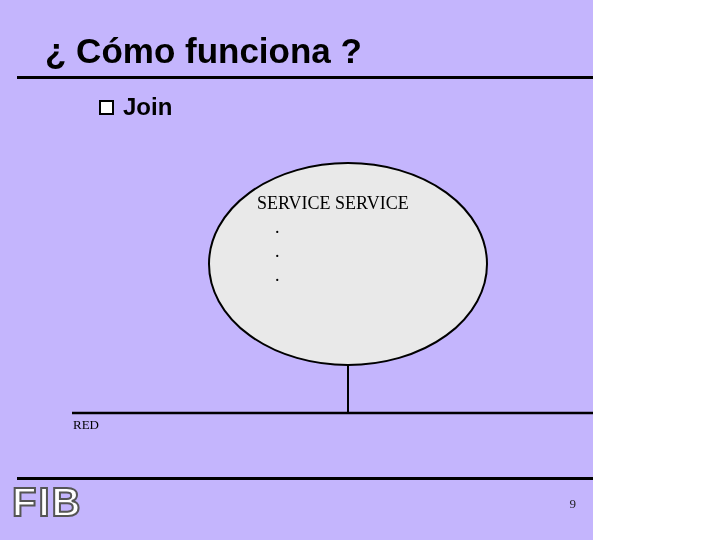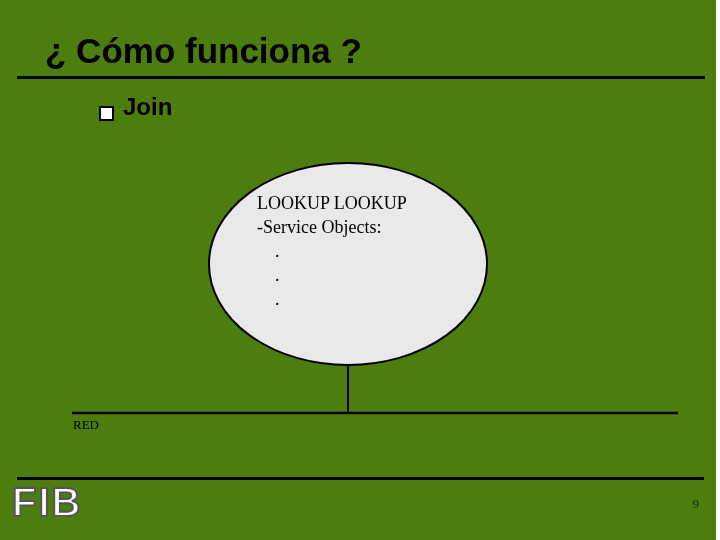--- a/index.html
+++ b/index.html
@@ -1,20 +1,20 @@
 <!DOCTYPE html>
 <html><head>
 <meta charset="utf-8">
 <style>
   html, body { margin: 0; padding: 0; background: #fff; }
   .slide {
     position: relative;
-    width: 716px;
+    width: 593px;
     height: 540px;
-    background: #4d7c0f;
+    background: #c4b5fd;
     overflow: hidden;
     font-family: "Liberation Sans", sans-serif;
   }
   .title {
     position: absolute;
     left: 45px;
     top: 31px;
     font-size: 35px;
     font-weight: bold;
     color: #000;
@@ -27,21 +27,21 @@
     top: 76px;
     width: 688px;
     height: 3px;
     background: #000;
   }
   .bullet-row {
     position: absolute;
     left: 52px;
     top: 93px;
     display: flex;
-    align-items: flex-end;
+    align-items: center;
     padding-left: 47px;
   }
   .bullet-square {
     display: inline-block;
     width: 11px;
     height: 11px;
     border: 2px solid #000;
     background: #fff;
     margin-right: 9px;
   }
@@ -110,22 +110,21 @@
     <span class="bullet-label">Join</span>
   </div>
 
   <svg class="diagram-svg" width="720" height="540" viewBox="0 0 720 540">
     <ellipse cx="348" cy="264" rx="139" ry="101" stroke="#000000" stroke-width="2" fill="#e9e9e9"></ellipse>
     <line x1="348" y1="364" x2="348" y2="413" stroke="#000000" stroke-width="2"></line>
     <line x1="72" y1="413" x2="678" y2="413" stroke="#000000" stroke-width="2.5"></line>
   </svg>
 
   <div class="ellipse-text">
-    <div>LOOKUP LOOKUP</div>
-    <div>-Service Objects:</div>
+    <div>SERVICE SERVICE</div>
     <div>    .</div>
     <div>    .</div>
     <div>    .</div>
   </div>
 
   <div class="red-label">RED</div>
 
   <div class="footer-rule"></div>
 
   <svg class="fib-logo" width="110" height="40" viewBox="0 0 110 40">

